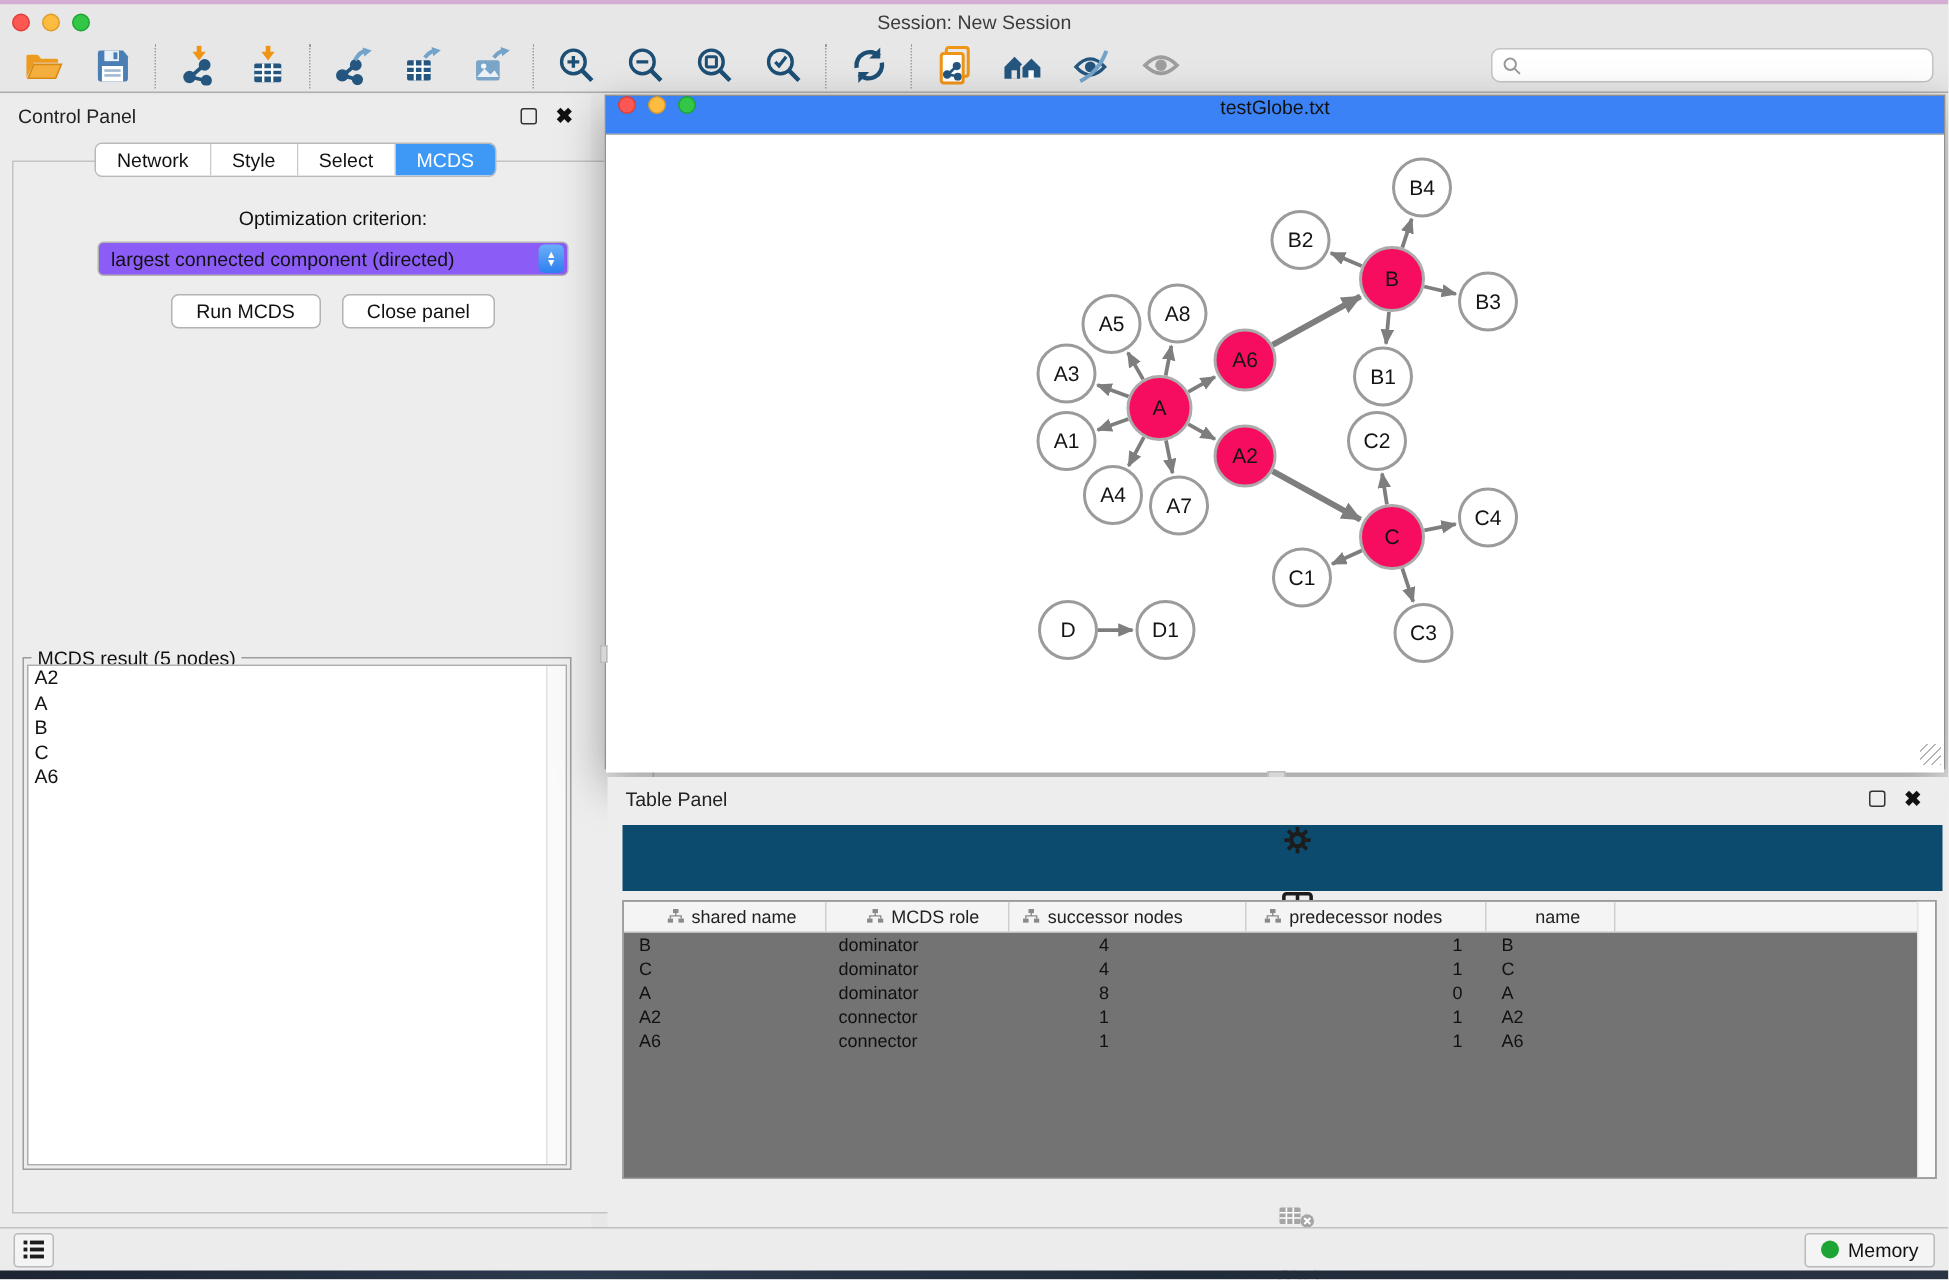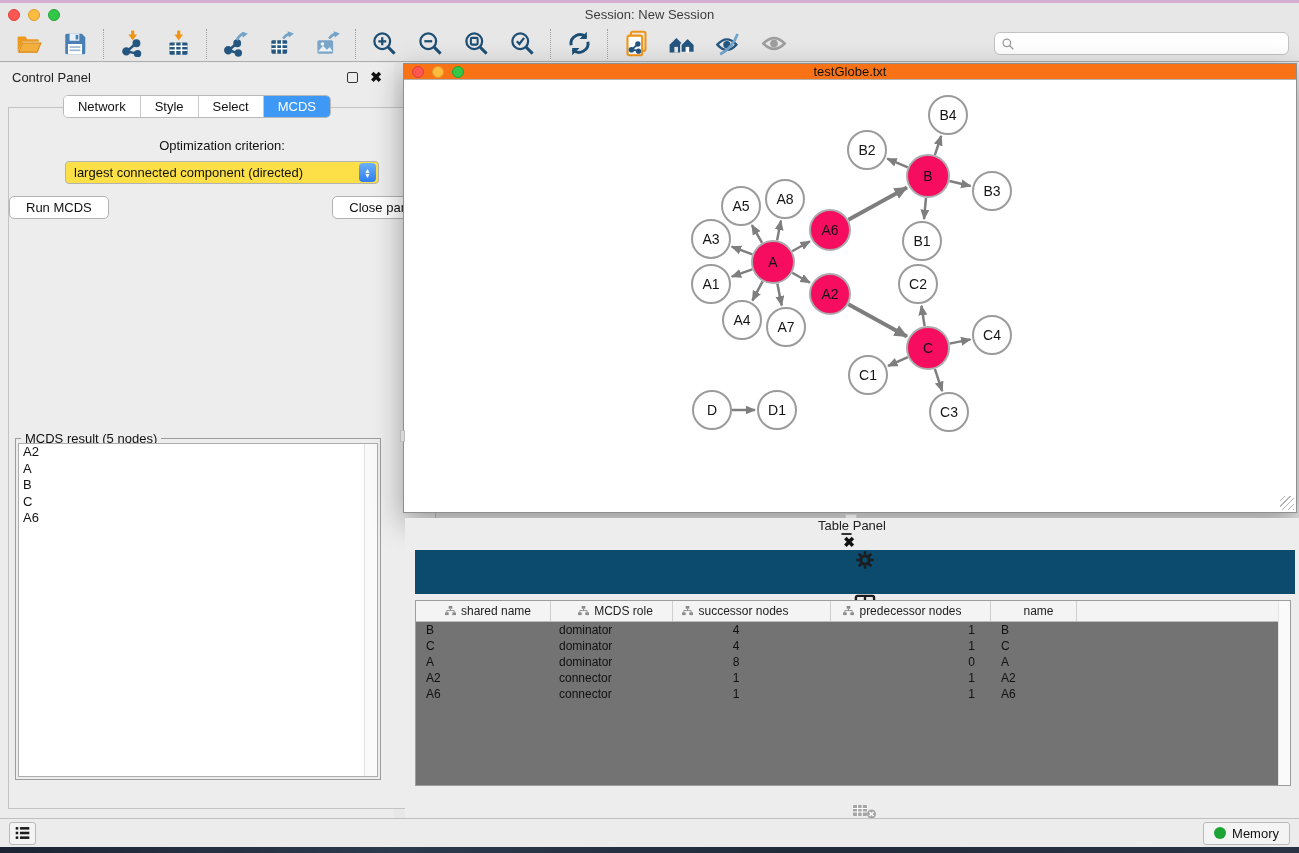--- a/index.html
+++ b/index.html
@@ -31,34 +31,34 @@
   .panel-head .spacer{ flex:1; }
   .float-btn { width:11px; height:11px; border:1.5px solid #333; border-radius:2px; margin-right:12px; }
   .close-btn { font-size:14px; font-weight:bold; color:#111; line-height:1; }
   .tabs-row { position:absolute; left:0; top:32px; width:100%; display:flex; justify-content:center; z-index:2; }
   .seg { display:flex; border:1px solid #b9b9b9; border-radius:5px; overflow:hidden; background:#fff; }
   .seg .tab { padding:3px 14px; font-size:13px; color:#111; background:#fff; border-right:1px solid #c9c9c9; cursor:default; }
   .seg .tab:last-child { border-right:none; }
   .seg .tab.active { background:#3d99f5; color:#fff; }
   .cp-content { position:absolute; left:8px; top:44px; width:428px; height:702px; background:#ededed; border:1px solid #c3c3c3; }
   .opt-label { text-align:center; margin-top:30px; font-size:13px; color:#111; }
-  .select { margin:8px auto 0; width:314px; height:23px; background:#fde047; border:1px solid #b3b3b3; border-radius:4px; display:flex; align-items:center; position:relative; }
+  .select { margin:8px auto 0; width:314px; height:23px; background:#8b5cf6; border:1px solid #b3b3b3; border-radius:4px; display:flex; align-items:center; position:relative; }
   .select .sel-text { flex:1; font-size:13px; padding-left:8px; color:#111; white-space:nowrap; }
   .select .stepper { width:17px; height:19px; margin-right:2px; border-radius:4px; background:linear-gradient(#6cb0f8,#2e7ef0); display:flex; flex-direction:column; align-items:center; justify-content:center; color:#fff; font-size:7px; line-height:5px; }
-  .btn-row { display:flex; justify-content:space-between; gap:14px; margin-top:12px; }
+  .btn-row { display:flex; justify-content:center; gap:14px; margin-top:12px; }
   .push-btn { height:23px; padding:0 16px; background:#fff; border:1px solid #b3b3b3; border-radius:5px; font-size:13px; color:#111; display:flex; align-items:center; }
   .groupbox { position:absolute; left:6px; top:330px; width:366px; height:342px; border:1px solid #9d9d9d; }
   .groupbox .gb-label { position:absolute; top:-8px; left:5px; background:#ededed; padding:0 4px; font-size:13px; color:#111; }
   .result-list { position:absolute; left:2px; top:4px; right:2px; bottom:2px; background:#fff; border:1px solid #adadad; overflow:hidden; }
   .result-list .item { font-size:13px; color:#111; padding:0 4px; line-height:16.5px; }
   .result-scroll { position:absolute; top:0; right:0; width:13px; height:100%; background:#fafafa; border-left:1px solid #e0e0e0; }
 
   
   .net-window { position:absolute; left:403px; top:63px; width:894px; height:450px; background:#fff; border:1px solid #8f8f8f; box-shadow:0 10px 28px rgba(0,0,0,.35); }
-  .net-titlebar { height:16px; background:#f97316; border-bottom:1px solid #b3b3b3; display:flex; align-items:center; position:relative; }
+  .net-titlebar { height:26px; background:#3b82f6; border-bottom:1px solid #b3b3b3; display:flex; position:relative; }
   .net-title { position:absolute; left:0; right:0; text-align:center; font-size:13px; color:#111; }
   .net-canvas { position:relative; width:100%; height:425px; background:#fff; }
   .resize-grip { position:absolute; right:2px; bottom:2px; width:14px; height:14px;
     background:repeating-linear-gradient(135deg, transparent 0 3px, #b5b5b5 3px 4px); }
 
   
   .table-panel { position:absolute; left:405px; top:518px; width:894px; height:300px; background:#ededed; }
   .tp-toolbar { position:absolute; left:10px; top:32px; right:4px; height:44px; background:#0c4a6e; display:flex; align-items:center; gap:24px; padding-left:20px;flex-direction:column; }
   .tp-btn { display:flex; align-items:center; justify-content:center; }
   .fx { font-family:"DejaVu Serif", serif; font-style:italic; font-size:18px; color:#9a9a9a; }
@@ -440,21 +440,21 @@
           </g>
       </svg>
     </div>
     <div class="resize-grip"></div>
   </div>
 
   <div class="divider-handle-h"></div>
   <div class="divider-handle-v"></div>
 
   <div class="table-panel">
-    <div class="panel-head" style="padding-left:12px;flex-direction:column;">
+    <div class="panel-head" style="padding-left:12px;">
       <span>Table Panel</span>
       <span class="spacer"></span>
       <span class="float-btn"></span>
       <span class="close-btn" style="margin-right:6px;">✖</span>
     </div>
     <div class="tp-toolbar">
       <span class="tp-btn">
           <svg width="20" height="20" viewBox="0 0 24 24">
             <circle cx="12" cy="12" r="5" stroke="#1c1c1c" stroke-width="3.4" fill="none"></circle>
             <g stroke="#1c1c1c" stroke-width="3">

